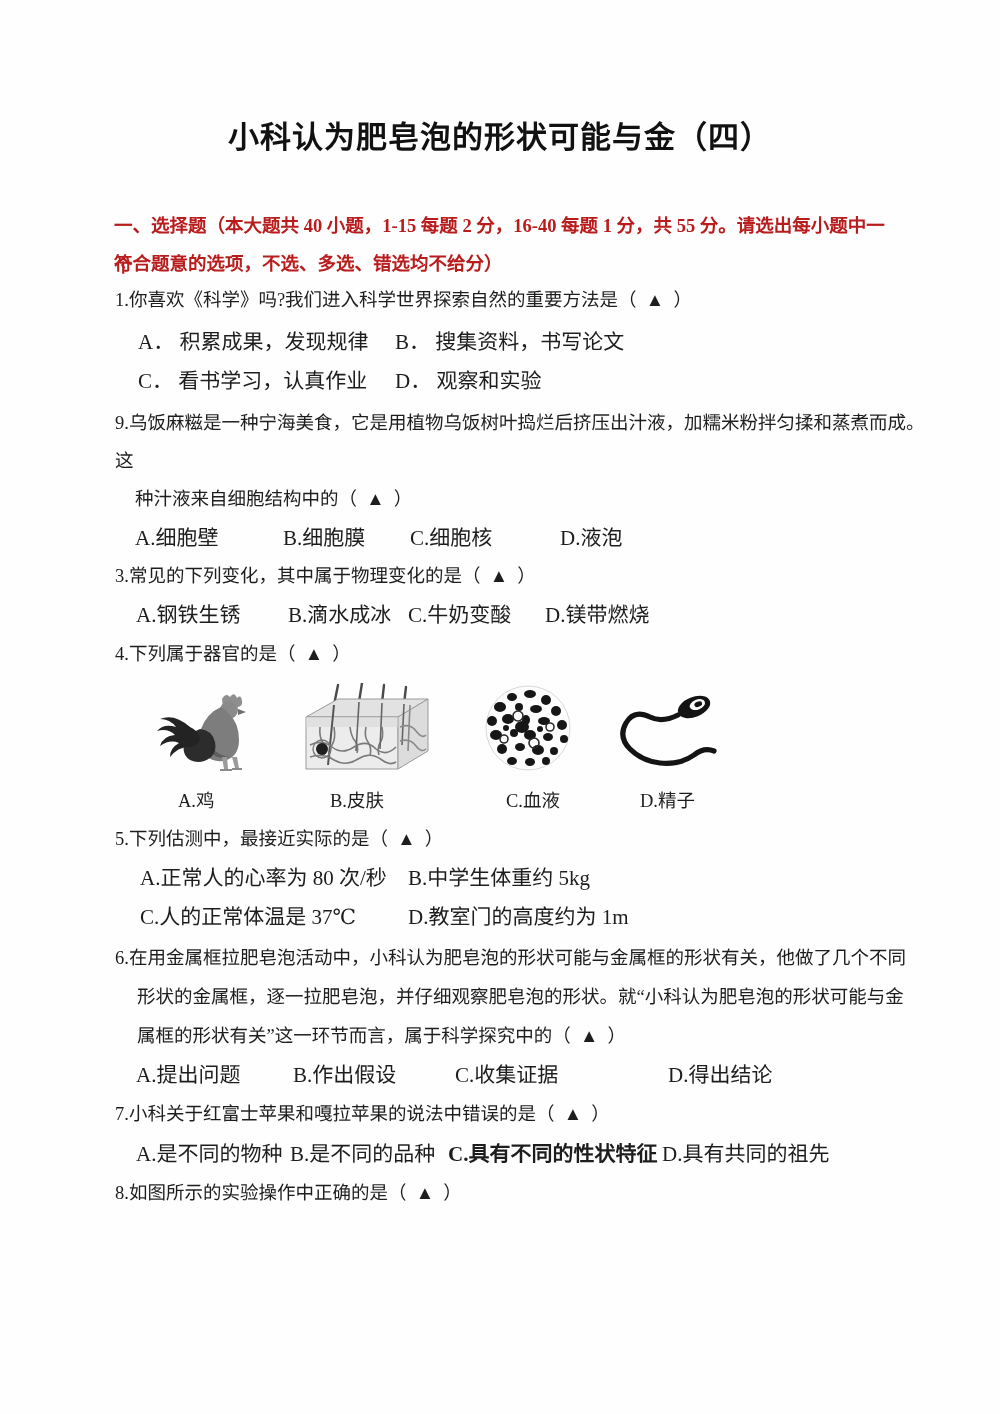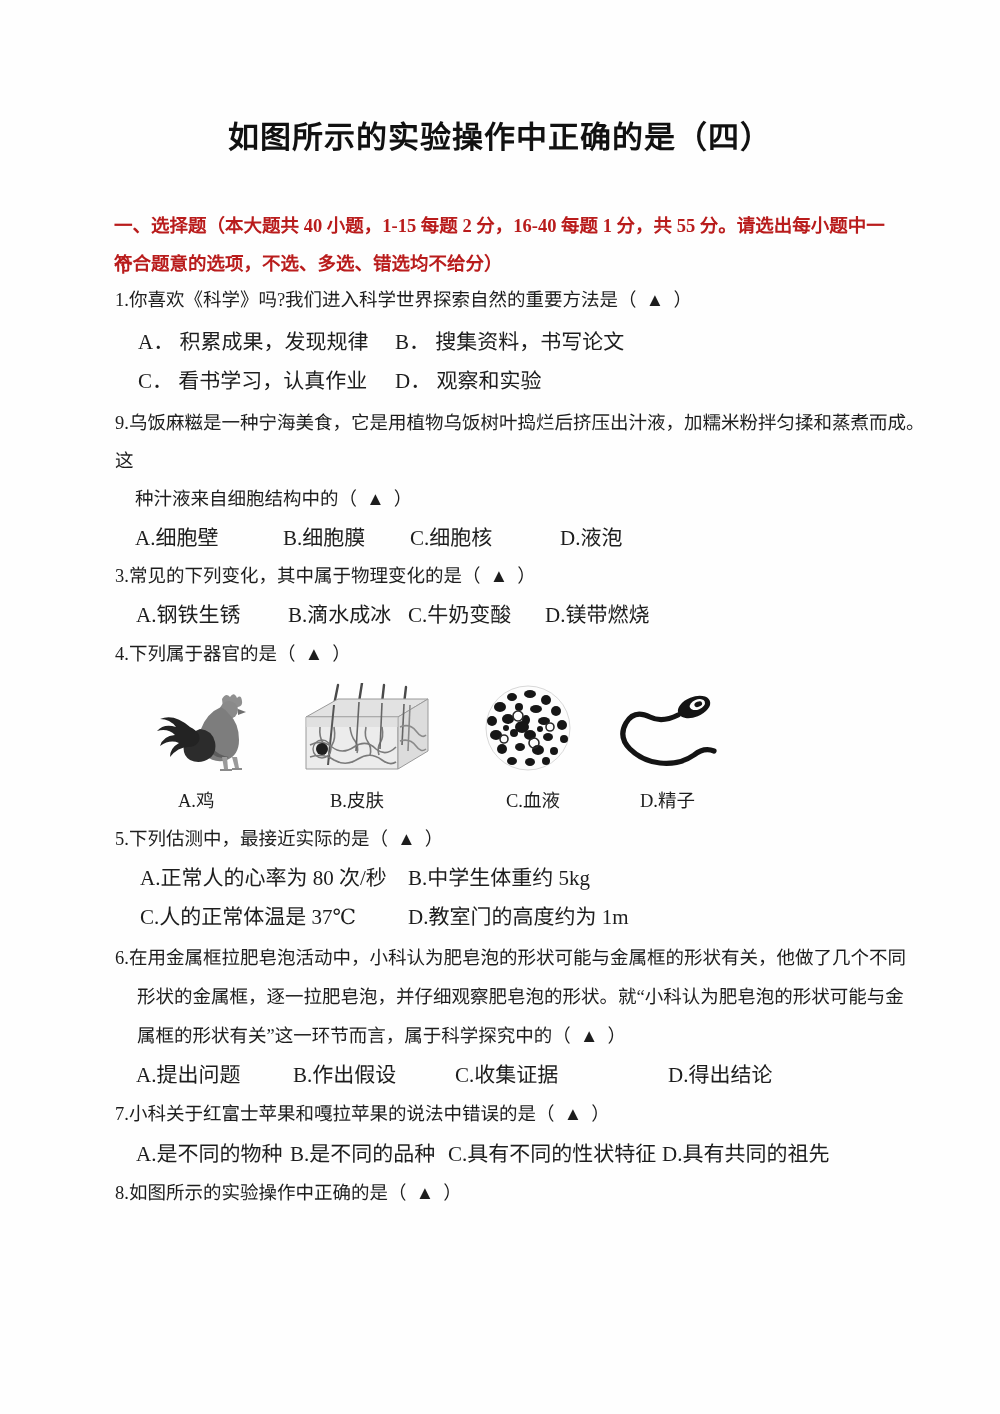--- a/index.html
+++ b/index.html
@@ -84,21 +84,21 @@
   .fig-blood   { left: 478px; width: 100px; height: 90px; }
   .fig-sperm   { left: 614px; width: 112px; height: 92px; }
 
   svg { display: block; }
 </style>
 </head>
 <body>
 
 <div class="page">
 
-  <div class="doc-title">如图所示的实验操作中正确的是（四）</div>
+  <div class="doc-title">小科认为肥皂泡的形状可能与金（四）</div>
 
   <div class="section-head" style="top:206px;">一、选择题（本大题共 40 小题，1-15 每题 2 分，16-40 每题 1 分，共 55 分。请选出每小题中一个</div>
   <div class="section-head" style="top:244px;">符合题意的选项，不选、多选、错选均不给分）</div>
 
   <div class="qtext" style="left:115px; top:285px;">1.你喜欢《科学》吗?我们进入科学世界探索自然的重要方法是（  ▲  ）</div>
   <div class="opt" style="left:138px; top:327px;">A． 积累成果，发现规律</div>
   <div class="opt" style="left:138px; top:366px;">C． 看书学习，认真作业</div>
   <div class="opt" style="left:395px; top:327px;">B． 搜集资料，书写论文</div>
   <div class="opt" style="left:395px; top:366px;">D． 观察和实验</div>
 
@@ -269,18 +269,18 @@
   <div class="qtext" style="left:137px; top:982px;">形状的金属框，逐一拉肥皂泡，并仔细观察肥皂泡的形状。就“小科认为肥皂泡的形状可能与金</div>
   <div class="qtext" style="left:137px; top:1021px;">属框的形状有关”这一环节而言，属于科学探究中的（  ▲  ）</div>
   <div class="opt" style="left:136px; top:1060px;">A.提出问题</div>
   <div class="opt" style="left:293px; top:1060px;">B.作出假设</div>
   <div class="opt" style="left:455px; top:1060px;">C.收集证据</div>
   <div class="opt" style="left:668px; top:1060px;">D.得出结论</div>
 
   <div class="qtext" style="left:115px; top:1099px;">7.小科关于红富士苹果和嘎拉苹果的说法中错误的是（  ▲  ）</div>
   <div class="opt" style="left:136px; top:1139px;">A.是不同的物种</div>
   <div class="opt" style="left:290px; top:1139px;">B.是不同的品种</div>
-  <div class="opt" style="left:448px; top:1139px;">C.具有不同的性状特征</div>
+  <div class="opt" style="left:448px; top:1139px;font-weight:bold;">C.具有不同的性状特征</div>
   <div class="opt" style="left:662px; top:1139px;">D.具有共同的祖先</div>
 
   <div class="qtext" style="left:115px; top:1178px;text-align:right;">8.如图所示的实验操作中正确的是（  ▲  ）</div>
 
 </div>
 
 </body></html>

